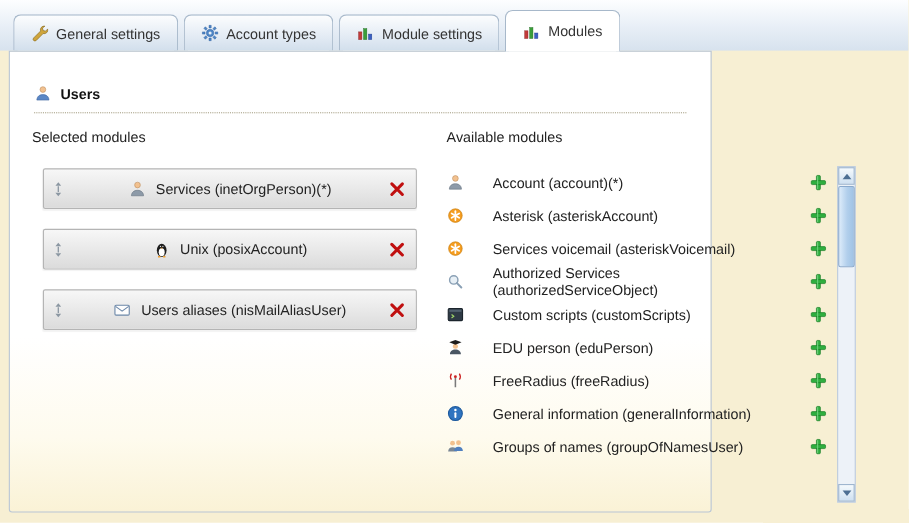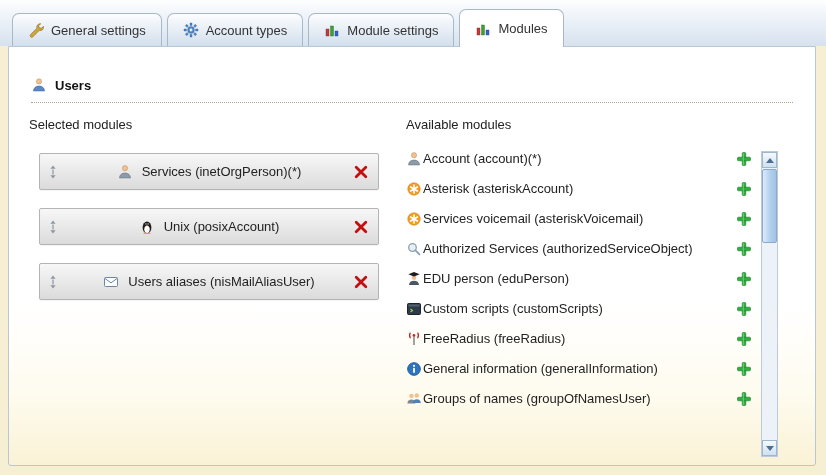--- a/index.html
+++ b/index.html
@@ -11,21 +11,21 @@
     background:linear-gradient(#fdfeff,#e7eef6 55%,#d7e2ee);
     display:flex;align-items:flex-end;padding-left:12px;box-sizing:border-box;z-index:2;}
   .tab{display:flex;align-items:center;gap:7px;height:32px;padding:0 15px;margin-right:5px;
     background:linear-gradient(#fcfdfe,#e3ebf4 60%,#d2dfec);
     border:1px solid #a7b8ca;border-bottom:none;border-radius:7px 7px 0 0;
     color:#333;cursor:pointer;white-space:nowrap;}
   .tab.active{background:#ffffff;height:37px;margin-bottom:-1px;z-index:3;position:relative;}
   .tab .icon{display:flex;}
 
   
-  .panel{position:absolute;left:8px;top:46px;width:808px;height:420px;box-sizing:border-box;
+  .panel{position:absolute;left:8px;top:46px;width:639px;height:420px;box-sizing:border-box;
     border:1px solid #b9c6d6;border-radius:0 0 3px 3px;
     background:linear-gradient(180deg,#ffffff 0%,#ffffff 62%,#fefbee 84%,#faf2d6 100%);}
 
   .section-head{position:absolute;left:22px;right:22px;top:30px;display:flex;align-items:center;
     gap:8px;font-weight:bold;color:#111;padding-bottom:9px;border-bottom:1px dotted #aaa389;}
   .col-head{position:absolute;top:70px;color:#222;}
   .col-head.left{left:20px;}
   .col-head.right{left:397px;}
 
   
@@ -33,21 +33,21 @@
     flex-direction:column;gap:18px;}
   .sel-row{position:relative;height:37px;display:flex;align-items:center;justify-content:center;
     gap:9px;background:linear-gradient(#f7f7f7,#dbdbdb);border:1px solid #b4b4b4;
     border-radius:2px;box-shadow:0 1px 1px rgba(0,0,0,0.05);box-sizing:border-box;}
   .handle{position:absolute;left:5px;top:50%;transform:translateY(-50%);cursor:move;}
   .del-btn{position:absolute;right:9px;top:50%;transform:translateY(-50%);cursor:pointer;}
 
   
   .available-list{position:absolute;left:397px;top:104px;width:352px;display:flex;
     flex-direction:column;}
-  .avail-row{height:30px;display:flex;align-items:flex-start;gap:1px;}
+  .avail-row{height:30px;display:flex;align-items:center;gap:26px;}
   .add-btn{margin-left:auto;margin-right:6px;cursor:pointer;display:flex;}
 
   
   .scrollbar{position:absolute;left:752px;top:104px;width:17px;height:306px;
     background:#edf2f8;border:1px solid #bccadb;box-sizing:border-box;}
   .sb-btn{position:absolute;left:0;width:15px;height:16px;box-sizing:border-box;
     background:linear-gradient(#f5fafd,#cfe0f1);border:1px solid #9fb6cf;
     display:flex;align-items:center;justify-content:center;cursor:pointer;}
   .sb-btn.up{top:0;}
   .sb-btn.down{bottom:0;}
@@ -267,43 +267,43 @@
             <svg width="16" height="16" viewBox="0 0 16 16" xmlns="http://www.w3.org/2000/svg">
               <rect x="6.2" y="1.5" width="3.6" height="13" rx="1" fill="#2fae3f" stroke="#157a23" stroke-width="0.6"></rect>
               <rect x="1.5" y="6.2" width="13" height="3.6" rx="1" fill="#2fae3f" stroke="#157a23" stroke-width="0.6"></rect>
               <rect x="6.8" y="2.2" width="1" height="11.6" fill="#6ed07c"></rect>
             </svg>
           </span>
         </div>
         <div class="avail-row">
           <span class="icon">
             <svg width="16" height="16" viewBox="0 0 16 16" xmlns="http://www.w3.org/2000/svg">
+              <rect x="1.5" y="2.5" width="13" height="11" rx="1" fill="#2e3a45" stroke="#1b242c"></rect>
+              <rect x="2.5" y="3.5" width="11" height="2" fill="#52626f"></rect>
+              <path d="M4.5 8l2 1.5-2 1.5" stroke="#9fd468" fill="none" stroke-width="1.1"></path>
+            </svg>
+          </span>
+          <span class="mod-label">Custom scripts (customScripts)</span>
+          <span class="add-btn icon">
+            <svg width="16" height="16" viewBox="0 0 16 16" xmlns="http://www.w3.org/2000/svg">
+              <rect x="6.2" y="1.5" width="3.6" height="13" rx="1" fill="#2fae3f" stroke="#157a23" stroke-width="0.6"></rect>
+              <rect x="1.5" y="6.2" width="13" height="3.6" rx="1" fill="#2fae3f" stroke="#157a23" stroke-width="0.6"></rect>
+              <rect x="6.8" y="2.2" width="1" height="11.6" fill="#6ed07c"></rect>
+            </svg>
+          </span>
+        </div>
+        <div class="avail-row">
+          <span class="icon">
+            <svg width="16" height="16" viewBox="0 0 16 16" xmlns="http://www.w3.org/2000/svg">
               <circle cx="8" cy="6.8" r="2.3" fill="#f2c18f"></circle>
               <path d="M3 14c0-2.8 2.2-4.3 5-4.3s5 1.5 5 4.3z" fill="#4a5663"></path>
               <polygon points="8,1 13.6,3.2 8,5.4 2.4,3.2" fill="#1c1c1c"></polygon>
             </svg>
           </span>
           <span class="mod-label">EDU person (eduPerson)</span>
-          <span class="add-btn icon">
-            <svg width="16" height="16" viewBox="0 0 16 16" xmlns="http://www.w3.org/2000/svg">
-              <rect x="6.2" y="1.5" width="3.6" height="13" rx="1" fill="#2fae3f" stroke="#157a23" stroke-width="0.6"></rect>
-              <rect x="1.5" y="6.2" width="13" height="3.6" rx="1" fill="#2fae3f" stroke="#157a23" stroke-width="0.6"></rect>
-              <rect x="6.8" y="2.2" width="1" height="11.6" fill="#6ed07c"></rect>
-            </svg>
-          </span>
-        </div>
-        <div class="avail-row">
-          <span class="icon">
-            <svg width="16" height="16" viewBox="0 0 16 16" xmlns="http://www.w3.org/2000/svg">
-              <rect x="1.5" y="2.5" width="13" height="11" rx="1" fill="#2e3a45" stroke="#1b242c"></rect>
-              <rect x="2.5" y="3.5" width="11" height="2" fill="#52626f"></rect>
-              <path d="M4.5 8l2 1.5-2 1.5" stroke="#9fd468" fill="none" stroke-width="1.1"></path>
-            </svg>
-          </span>
-          <span class="mod-label">Custom scripts (customScripts)</span>
           <span class="add-btn icon">
             <svg width="16" height="16" viewBox="0 0 16 16" xmlns="http://www.w3.org/2000/svg">
               <rect x="6.2" y="1.5" width="3.6" height="13" rx="1" fill="#2fae3f" stroke="#157a23" stroke-width="0.6"></rect>
               <rect x="1.5" y="6.2" width="13" height="3.6" rx="1" fill="#2fae3f" stroke="#157a23" stroke-width="0.6"></rect>
               <rect x="6.8" y="2.2" width="1" height="11.6" fill="#6ed07c"></rect>
             </svg>
           </span>
         </div>
         <div class="avail-row">
           <span class="icon">

